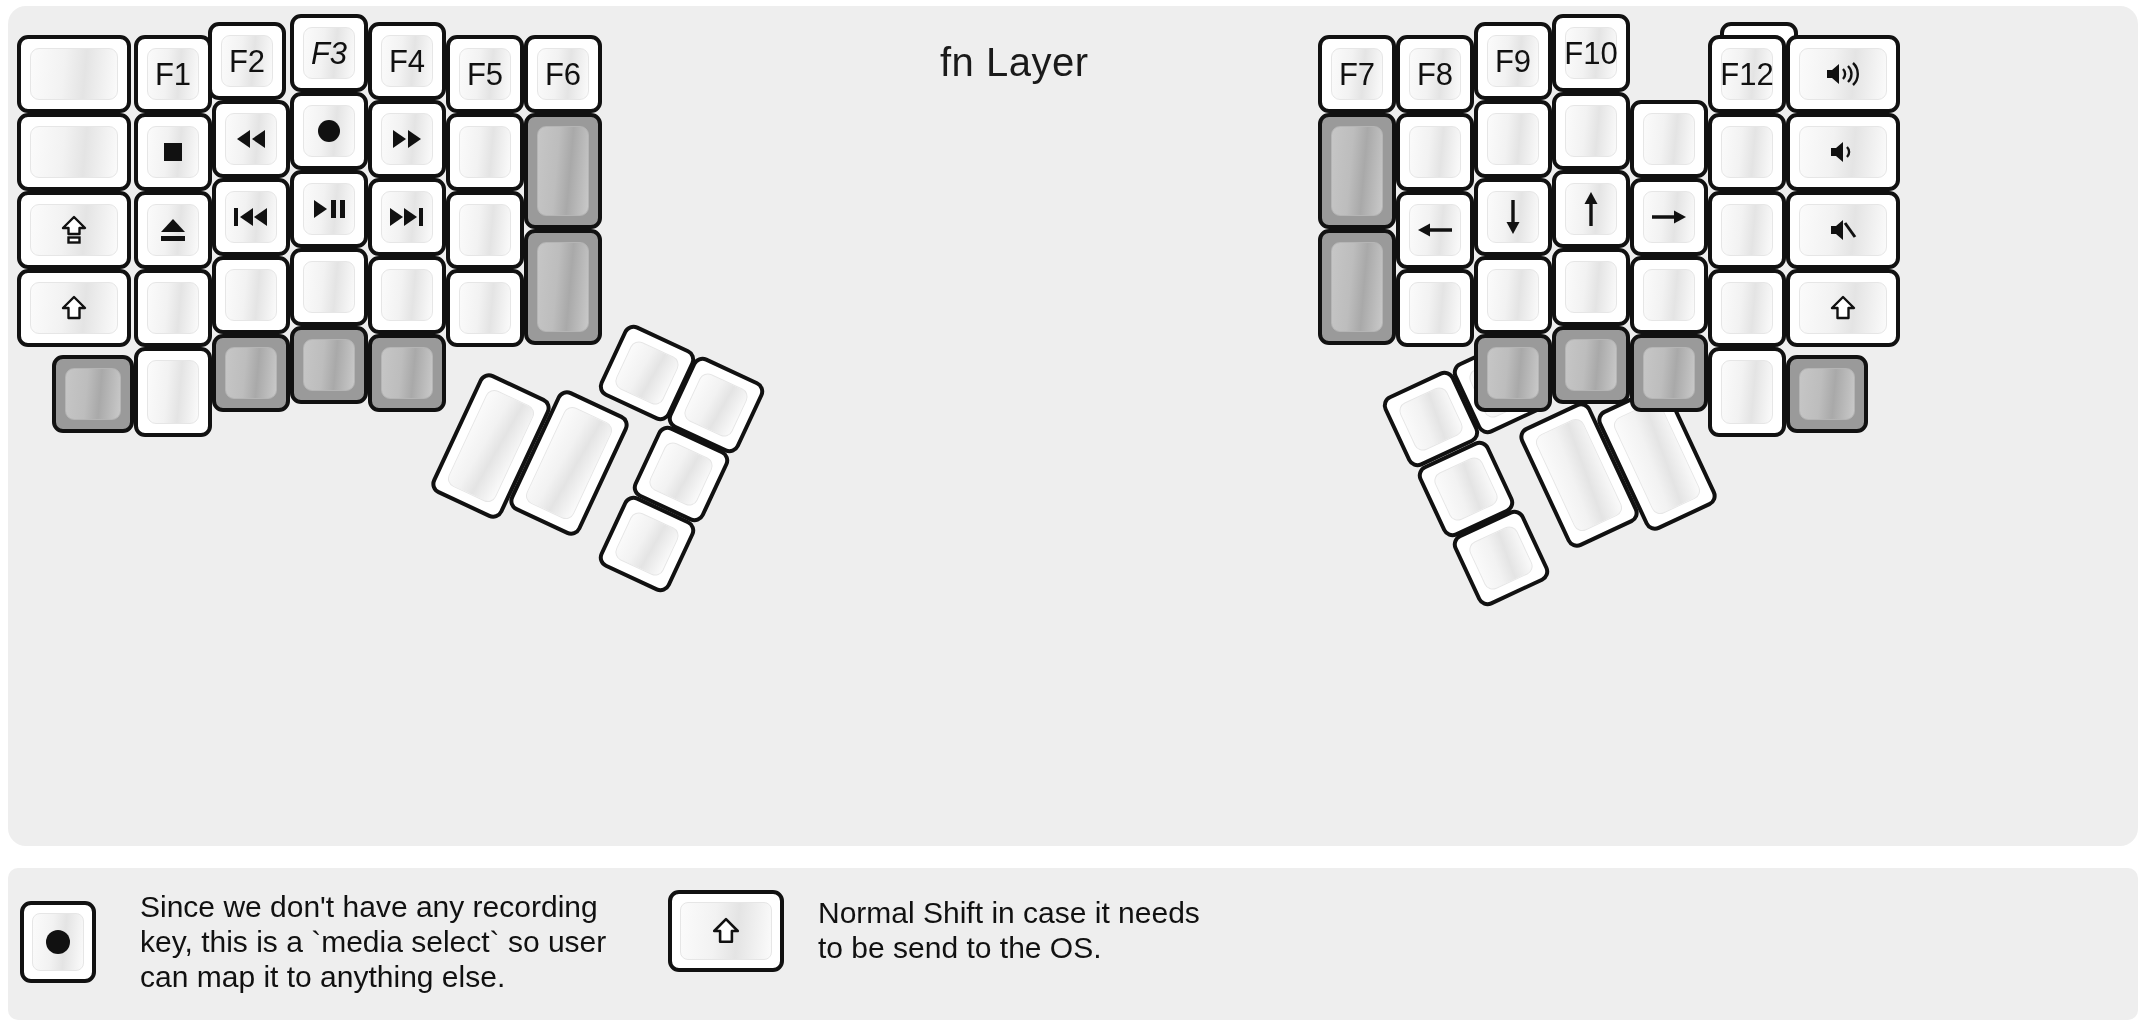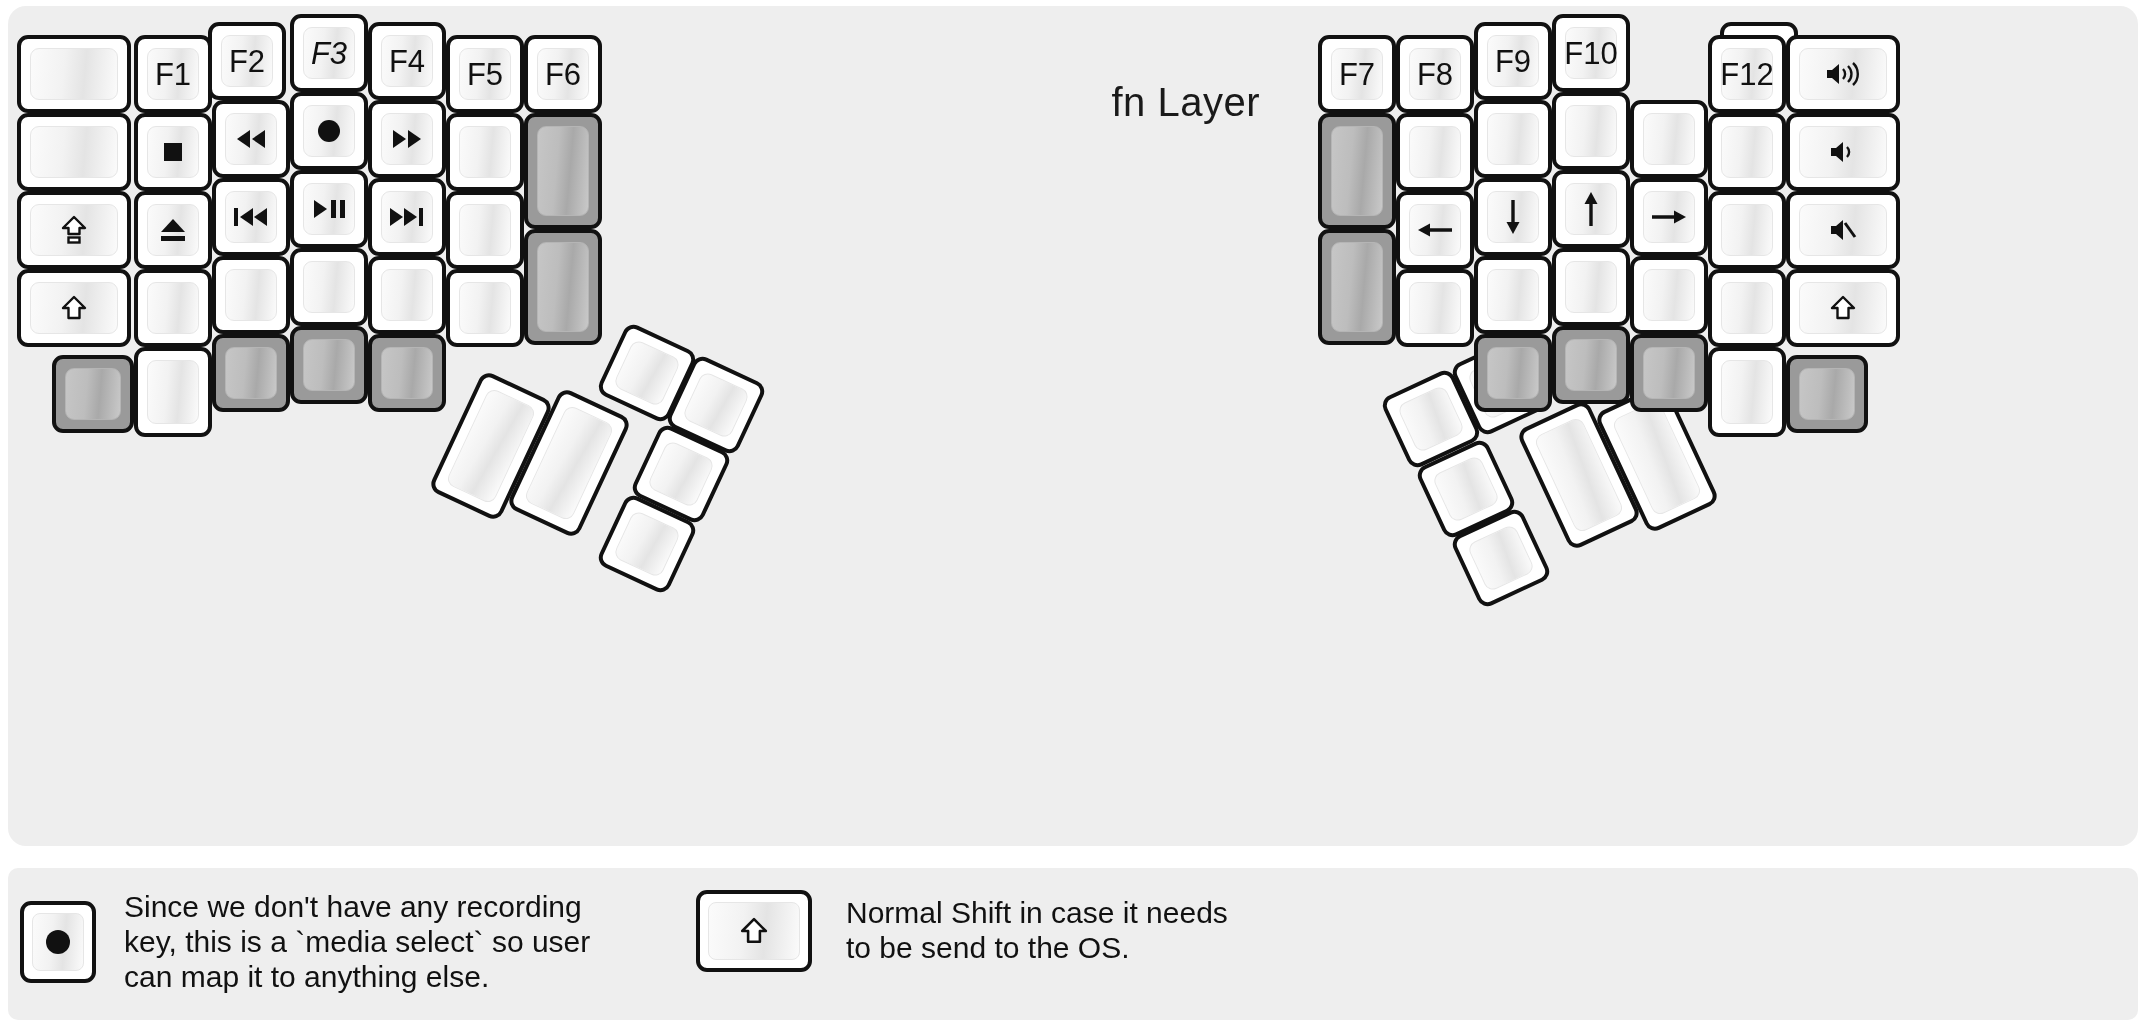--- a/index.html
+++ b/index.html
@@ -41,26 +41,25 @@
     background: #eeeeee;
     border-radius: 10px;
   }
 
   
   .title {
     position: absolute;
     left: 940px;
     top: 40px;
     width: 320px;
-    text-align: right;
+    text-align: left;
     font-size: 40px;
     color: #1a1a1a;
     letter-spacing: 0.5px;
     white-space: nowrap;
-    margin-top: 40px;
   }
 
   
   .key {
     position: absolute;
     box-sizing: border-box;
     border: 4px solid #111111;
     border-radius: 11px;
     background: #ffffff;
     overflow: hidden;
@@ -641,26 +640,26 @@
   <div class="legend-item" style="left:20px;top:890px;">
     <div class="legend-key" style="width:76px;height:82px;">
       <div class="top">
         <span>
           <svg width="28" height="28" viewBox="0 0 28 28">
             <circle cx="14" cy="14" r="12" fill="#111111"></circle>
           </svg>
         </span>
       </div>
     </div>
-    <div class="legend-text" style="margin-left:28px;">Since we don't have any recording
+    <div class="legend-text" style="margin-left:44px;">Since we don't have any recording
 key, this is a `media select` so user
 can map it to anything else.</div>
   </div>
 
-  <div class="legend-item" style="left:668px;top:890px;margin-left:28px;">
+  <div class="legend-item" style="left:668px;top:890px;">
     <div class="legend-key" style="width:116px;height:82px;">
       <div class="top">
         <span>
           <svg width="28" height="30" viewBox="0 0 26 28">
             <path d="M13 3 L24 14 L18.5 14 L18.5 24 L7.5 24 L7.5 14 L2 14 Z" fill="#ffffff" stroke="#111111" stroke-width="2.4" stroke-linejoin="round"></path>
           </svg>
         </span>
       </div>
     </div>
     <div class="legend-text" style="margin-left:34px;">Normal Shift in case it needs

